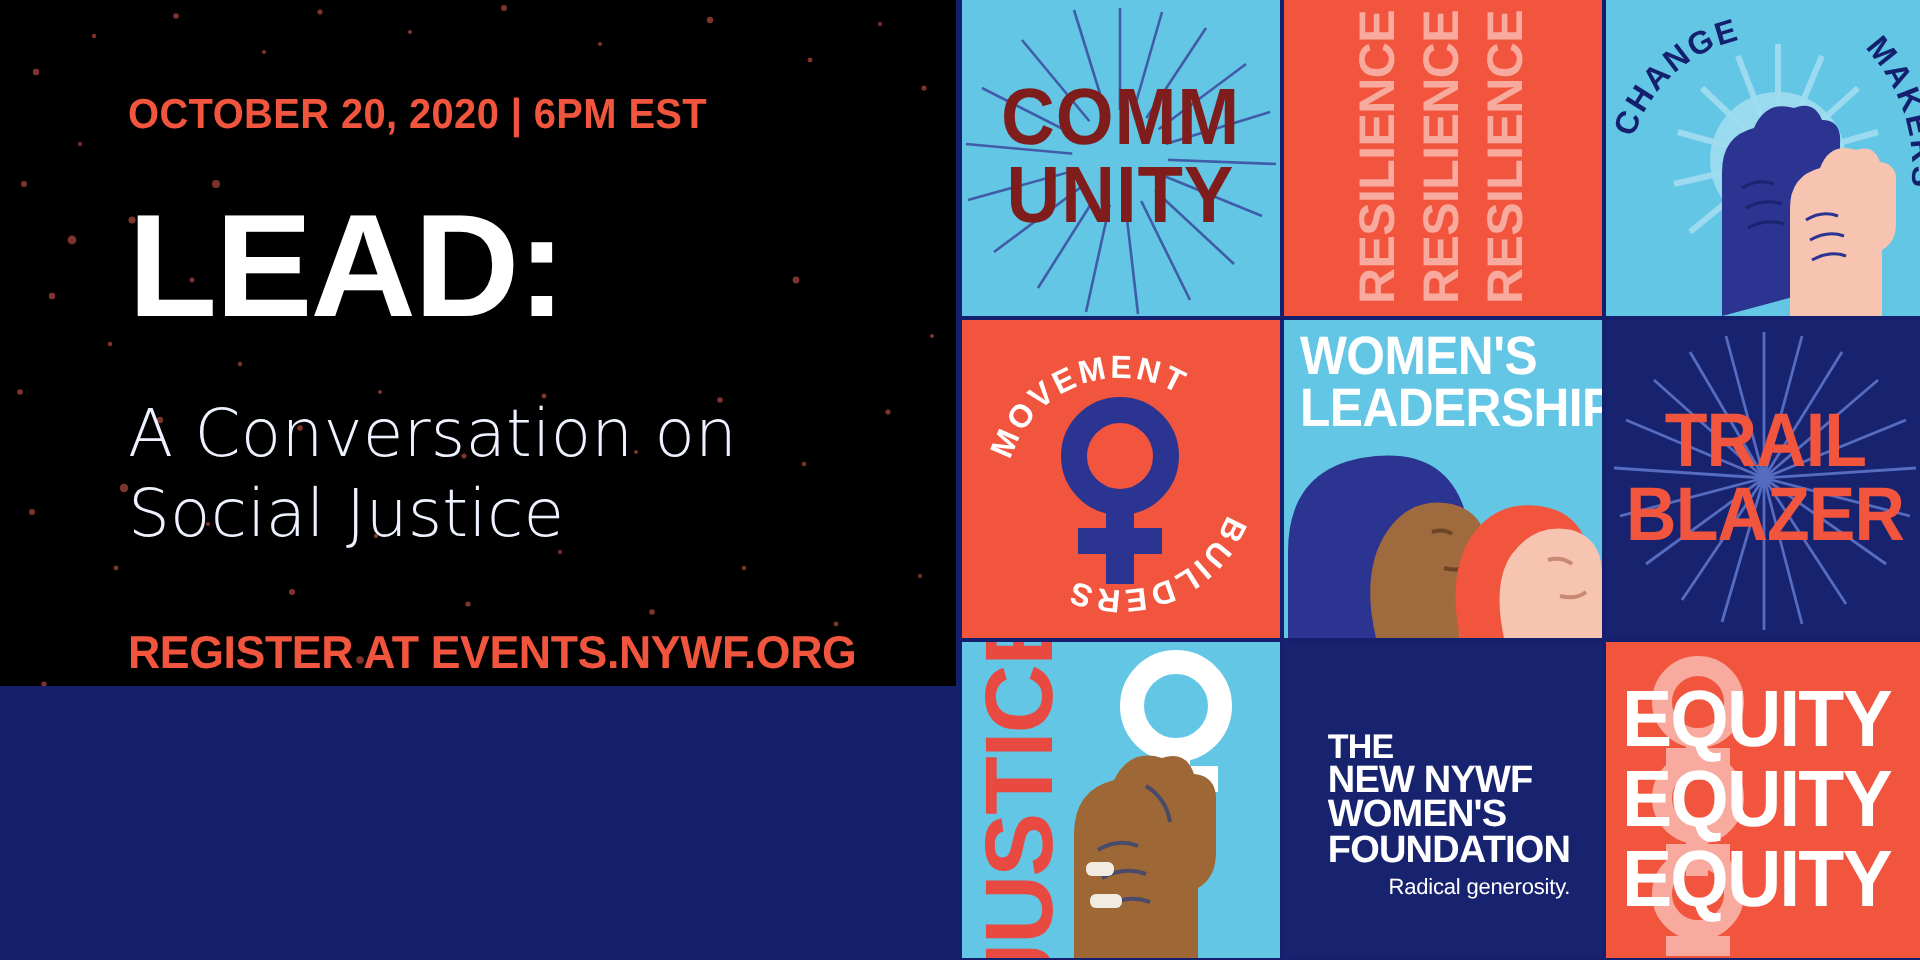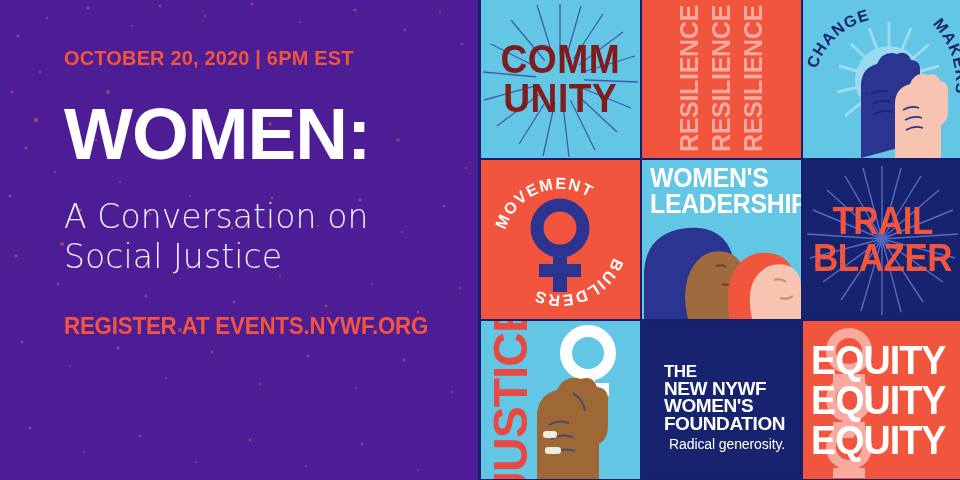--- a/index.html
+++ b/index.html
@@ -6,21 +6,21 @@
   html,body{margin:0;padding:0;background:#101a3a;}
   *{box-sizing:border-box;}
   .banner{
     position:relative;width:960px;height:480px;overflow:hidden;
     font-family:"Liberation Sans", sans-serif;
     display:flex;background:#15206b;
   }
 
   
   .left{
-    position:relative;width:478px;height:480px;background:#4c1d95;
+    position:relative;width:478px;height:343px;background:#000000;
     overflow:hidden;flex:0 0 478px;
   }
   .speckles{position:absolute;inset:0;pointer-events:none;}
   .left-content{
     position:relative;z-index:2;padding:46px 0 0 64px;width:478px;
   }
   .eyebrow{
     color:#f2553d;font-size:21px;font-weight:bold;letter-spacing:.2px;
     font-family:"Liberation Sans", sans-serif;
     transform:scaleX(.95);transform-origin:left center;white-space:nowrap;
@@ -110,21 +110,21 @@
   .t-logo{background:#18236f;display:flex;align-items:center;justify-content:center;}
   .logo-box{color:#fff;text-align:left;padding-left:6px;margin-top:16px;}
   .logo-box .ln{
     display:block;font-weight:bold;line-height:.92;letter-spacing:-.4px;
   }
   .logo-box .ln1{font-size:17px;}
   .logo-box .ln2{font-size:19px;}
   .logo-box .ln3{font-size:19px;}
   .logo-box .ln4{font-size:19px;text-align:center;}
   .logo-box .tag{
-    display:block;text-align:right;font-size:14px;font-weight:normal;
+    display:block;text-align:right;font-size:11px;font-weight:normal;
     margin-top:4px;letter-spacing:-.1px;
   }
 
   
   .t-equity{background:#f2553d;}
   .t-equity .eq-stack{
     position:absolute;inset:0;z-index:3;display:flex;flex-direction:column;
     justify-content:center;align-items:flex-start;padding-left:8px;
   }
   .t-equity .eq-stack span{
@@ -207,21 +207,21 @@
           <circle cx="180" cy="330" r="1.9"></circle>
         <circle cx="270" cy="124" r="1.8"></circle>
           <circle cx="398" cy="140" r="1.7"></circle>
       </g>
     </svg>
 
     <div class="left-content">
       <div class="eyebrow">OCTOBER 20, 2020 | 6PM EST</div>
 
       <div class="headline">
-        <span class="l2">WOMEN:</span>
+        <span class="l2">LEAD:</span>
       </div>
 
       <div class="subhead">
         <span>A Conversation on</span>
         <span>Social Justice</span>
       </div>
 
       <div class="cta">REGISTER AT EVENTS.NYWF.ORG</div>
     </div>
   </div>

